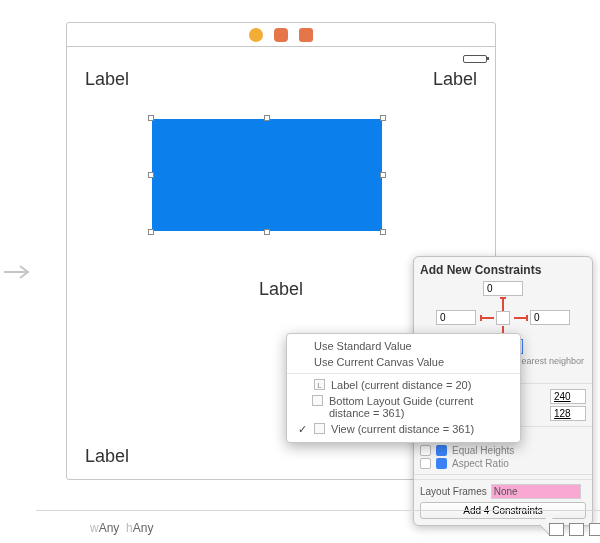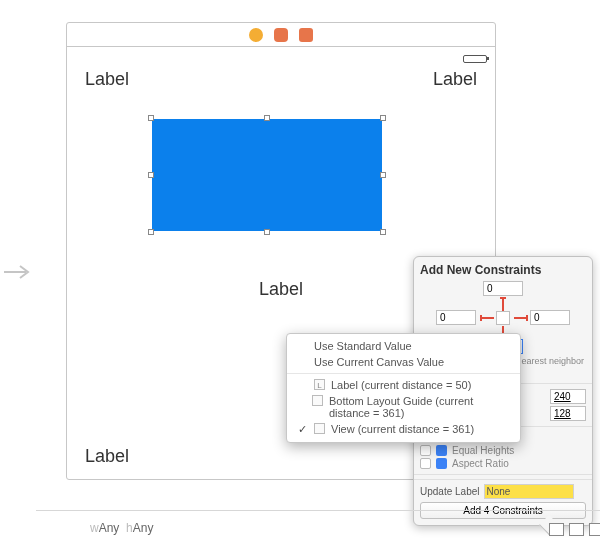--- a/index.html
+++ b/index.html
@@ -170,42 +170,42 @@
     <div class="blueicon"></div>
     <span>Aspect Ratio</span>
   </div>
 
   <div class="divider"></div>
 
 
   <div class="divider"></div>
 
   <div class="update-row">
-    <span>Update Label</span>
-    <input class="d" style="width: 90px; background: #fde047; color: rgb(85, 85, 85);" value="None">
+    <span>Layout Frames</span>
+    <input class="d" style="width: 90px; background: #f9a8d4; color: rgb(85, 85, 85);" value="None">
   </div>
   <button class="addbtn">Add 4 Constraints</button>
 
   <div class="pop-tail"></div>
 </div>
 
 <div class="ctxmenu">
   <div class="ctx-item">
     <span class="ctx-check"></span>
     <span>Use Standard Value</span>
   </div>
   <div class="ctx-item">
     <span class="ctx-check"></span>
     <span>Use Current Canvas Value</span>
   </div>
   <div class="ctx-sep"></div>
   <div class="ctx-item">
     <span class="ctx-check"></span>
     <span class="ctx-icon" style="text-align:center;font-size:8px;line-height:11px;color:#888">L</span>
-    <span>Label (current distance = 50)</span>
+    <span>Label (current distance = 20)</span>
   </div>
   <div class="ctx-item">
     <span class="ctx-check"></span>
     <span class="ctx-icon"></span>
     <span>Bottom Layout Guide (current distance = 361)</span>
   </div>
   <div class="ctx-item">
     <span class="ctx-check">✓</span>
     <span class="ctx-icon"></span>
     <span>View (current distance = 361)</span>

